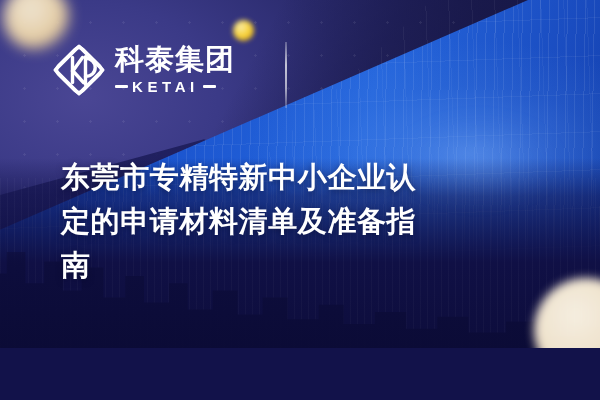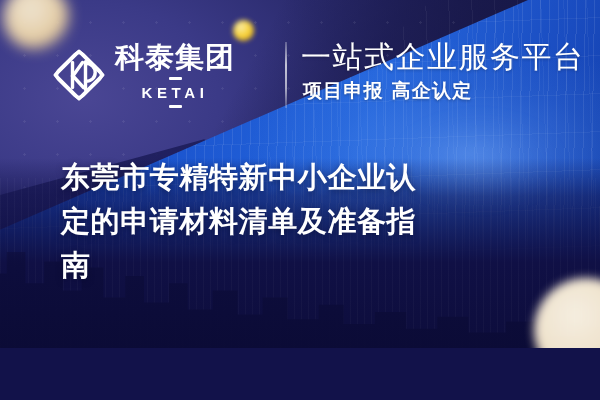--- a/index.html
+++ b/index.html
@@ -129,21 +129,21 @@
   #logo-block{position:absolute;left:52px;top:3px;display:flex;align-items:center;gap:9px;}
 
   #logo-mark{width:54px;height:54px;flex:none;}
 
   #logo-word{display:flex;flex-direction:column;align-items:stretch;}
   #logo-cn{
     font-size:29px;line-height:1.02;font-weight:700;color:#fff;
     letter-spacing:1px;white-space:nowrap;
     font-family:"DejaVu Sans","Liberation Sans",sans-serif;
   }
-  #logo-latin-row{display:flex;align-items:center;gap:4px;margin-top:4px;flex-direction:column;}
+  #logo-latin-row{display:flex;align-items:center;gap:4px;margin-top:4px;}
   .logo-dash{height:3px;background:#fff;flex:none;border-radius:1px;}
   #logo-dash-l{width:13px;}
   #logo-dash-r{width:13px;}
   #logo-latin{
     font-size:15px;font-weight:700;color:#fff;letter-spacing:4.6px;
     white-space:nowrap;
   }
 
   #divider{
     position:absolute;left:285px;top:2px;width:2px;height:66px;
@@ -218,22 +218,18 @@
         <div id="logo-latin-row">
           <span class="logo-dash" id="logo-dash-l"></span>
           <span id="logo-latin">KETAI</span>
           <span class="logo-dash" id="logo-dash-r"></span>
         </div>
       </div>
     </div>
 
     <div id="divider"></div>
 
-    <div id="tagline-block">
-      <div id="tagline-main">一站式企业服务平台</div>
-      <div id="tagline-sub">项目申报 高企认定</div>
-    </div>
 
   </div>
 
   <div id="headline">东莞市专精特新中小企业认定的申请材料清单及准备指南</div>
 
 </div>
 
 </body></html>

